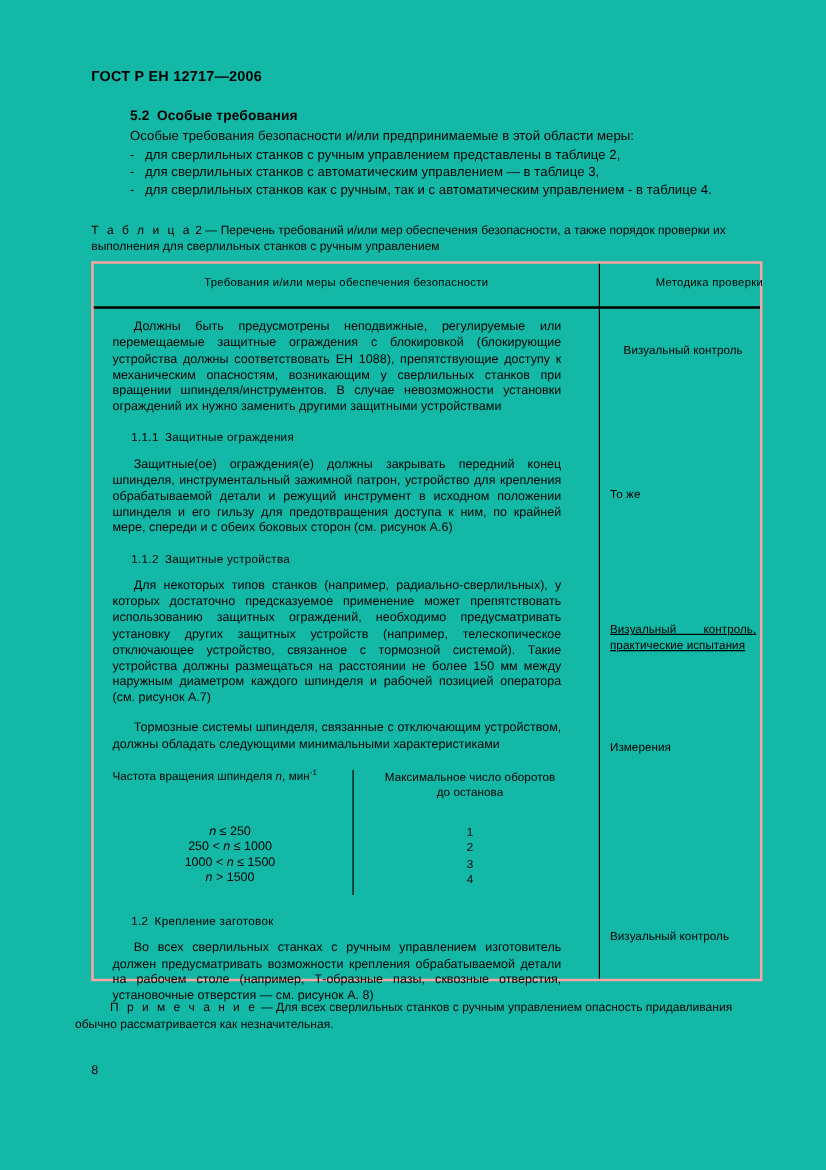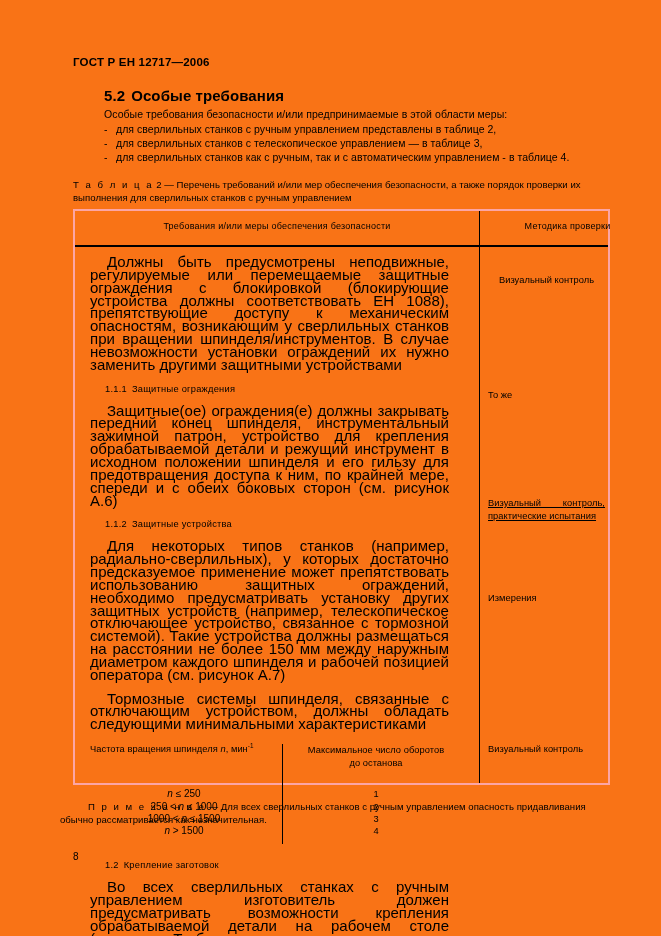--- a/index.html
+++ b/index.html
@@ -11,42 +11,42 @@
     width: 661px;
     height: 936px;
     position: relative;
     font-family: "Liberation Sans", sans-serif;
     color: #000000;
     -webkit-font-smoothing: antialiased;
   }
   .page {
     position: absolute;
     inset: 0;
-    background: #f97316;
+    background: #14b8a6;
   }
 
   
   .doc-header {
     position: absolute;
     left: 73px;
     top: 56px;
     font-size: 11.5px;
     font-weight: bold;
     letter-spacing: 0.2px;
   }
 
   
   .intro {
     position: absolute;
     left: 104px;
     top: 87px;
     width: 500px;
   }
   .sec-title {
-    font-size: 15px;
+    font-size: 11px;
     font-weight: bold;
     margin: 0 0 4px 0;
     letter-spacing: 0.1px;
   }
   .sec-title .num { margin-right: 6px; }
   .intro-lead {
     font-size: 10.5px;
     margin: 0 0 2px 0;
     letter-spacing: 0.05px;
   }
@@ -122,21 +122,21 @@
     padding: 0 16px 0 15px;
   }
   .item-head {
     font-size: 9.3px;
     margin: 12px 0 0 0;
     padding-left: 15px;
     letter-spacing: 0.25px;
   }
   .item-head .n { margin-right: 5px; }
   .para {
-    font-size: 15px;
+    font-size: 10px;
     line-height: 12.85px;
     margin: 11px 14px 0 0;
     text-align: justify;
     text-justify: inter-word;
     letter-spacing: 0.02px;
     text-indent: 17px;
   }
 
   
   .inner-tbl {
@@ -240,21 +240,21 @@
       <span class="num">5.2</span><span>Особые требования</span>
     </p>
     <p class="intro-lead">Особые требования безопасности и/или предпринимаемые в этой области меры:</p>
     <ul class="dash-list">
       <li>
         <span class="bullet">-</span>
         <span>для сверлильных станков с ручным управлением представлены в таблице 2,</span>
       </li>
       <li>
         <span class="bullet">-</span>
-        <span>для сверлильных станков с телескопическое управлением — в таблице 3,</span>
+        <span>для сверлильных станков с автоматическим управлением — в таблице 3,</span>
       </li>
       <li>
         <span class="bullet">-</span>
         <span>для сверлильных станков как с ручным, так и с автоматическим управлением -  в таблице 4.</span>
       </li>
     </ul>
   </div>
 
   <div class="tbl-caption">
     <span class="sp">Т а б л и ц а</span>

